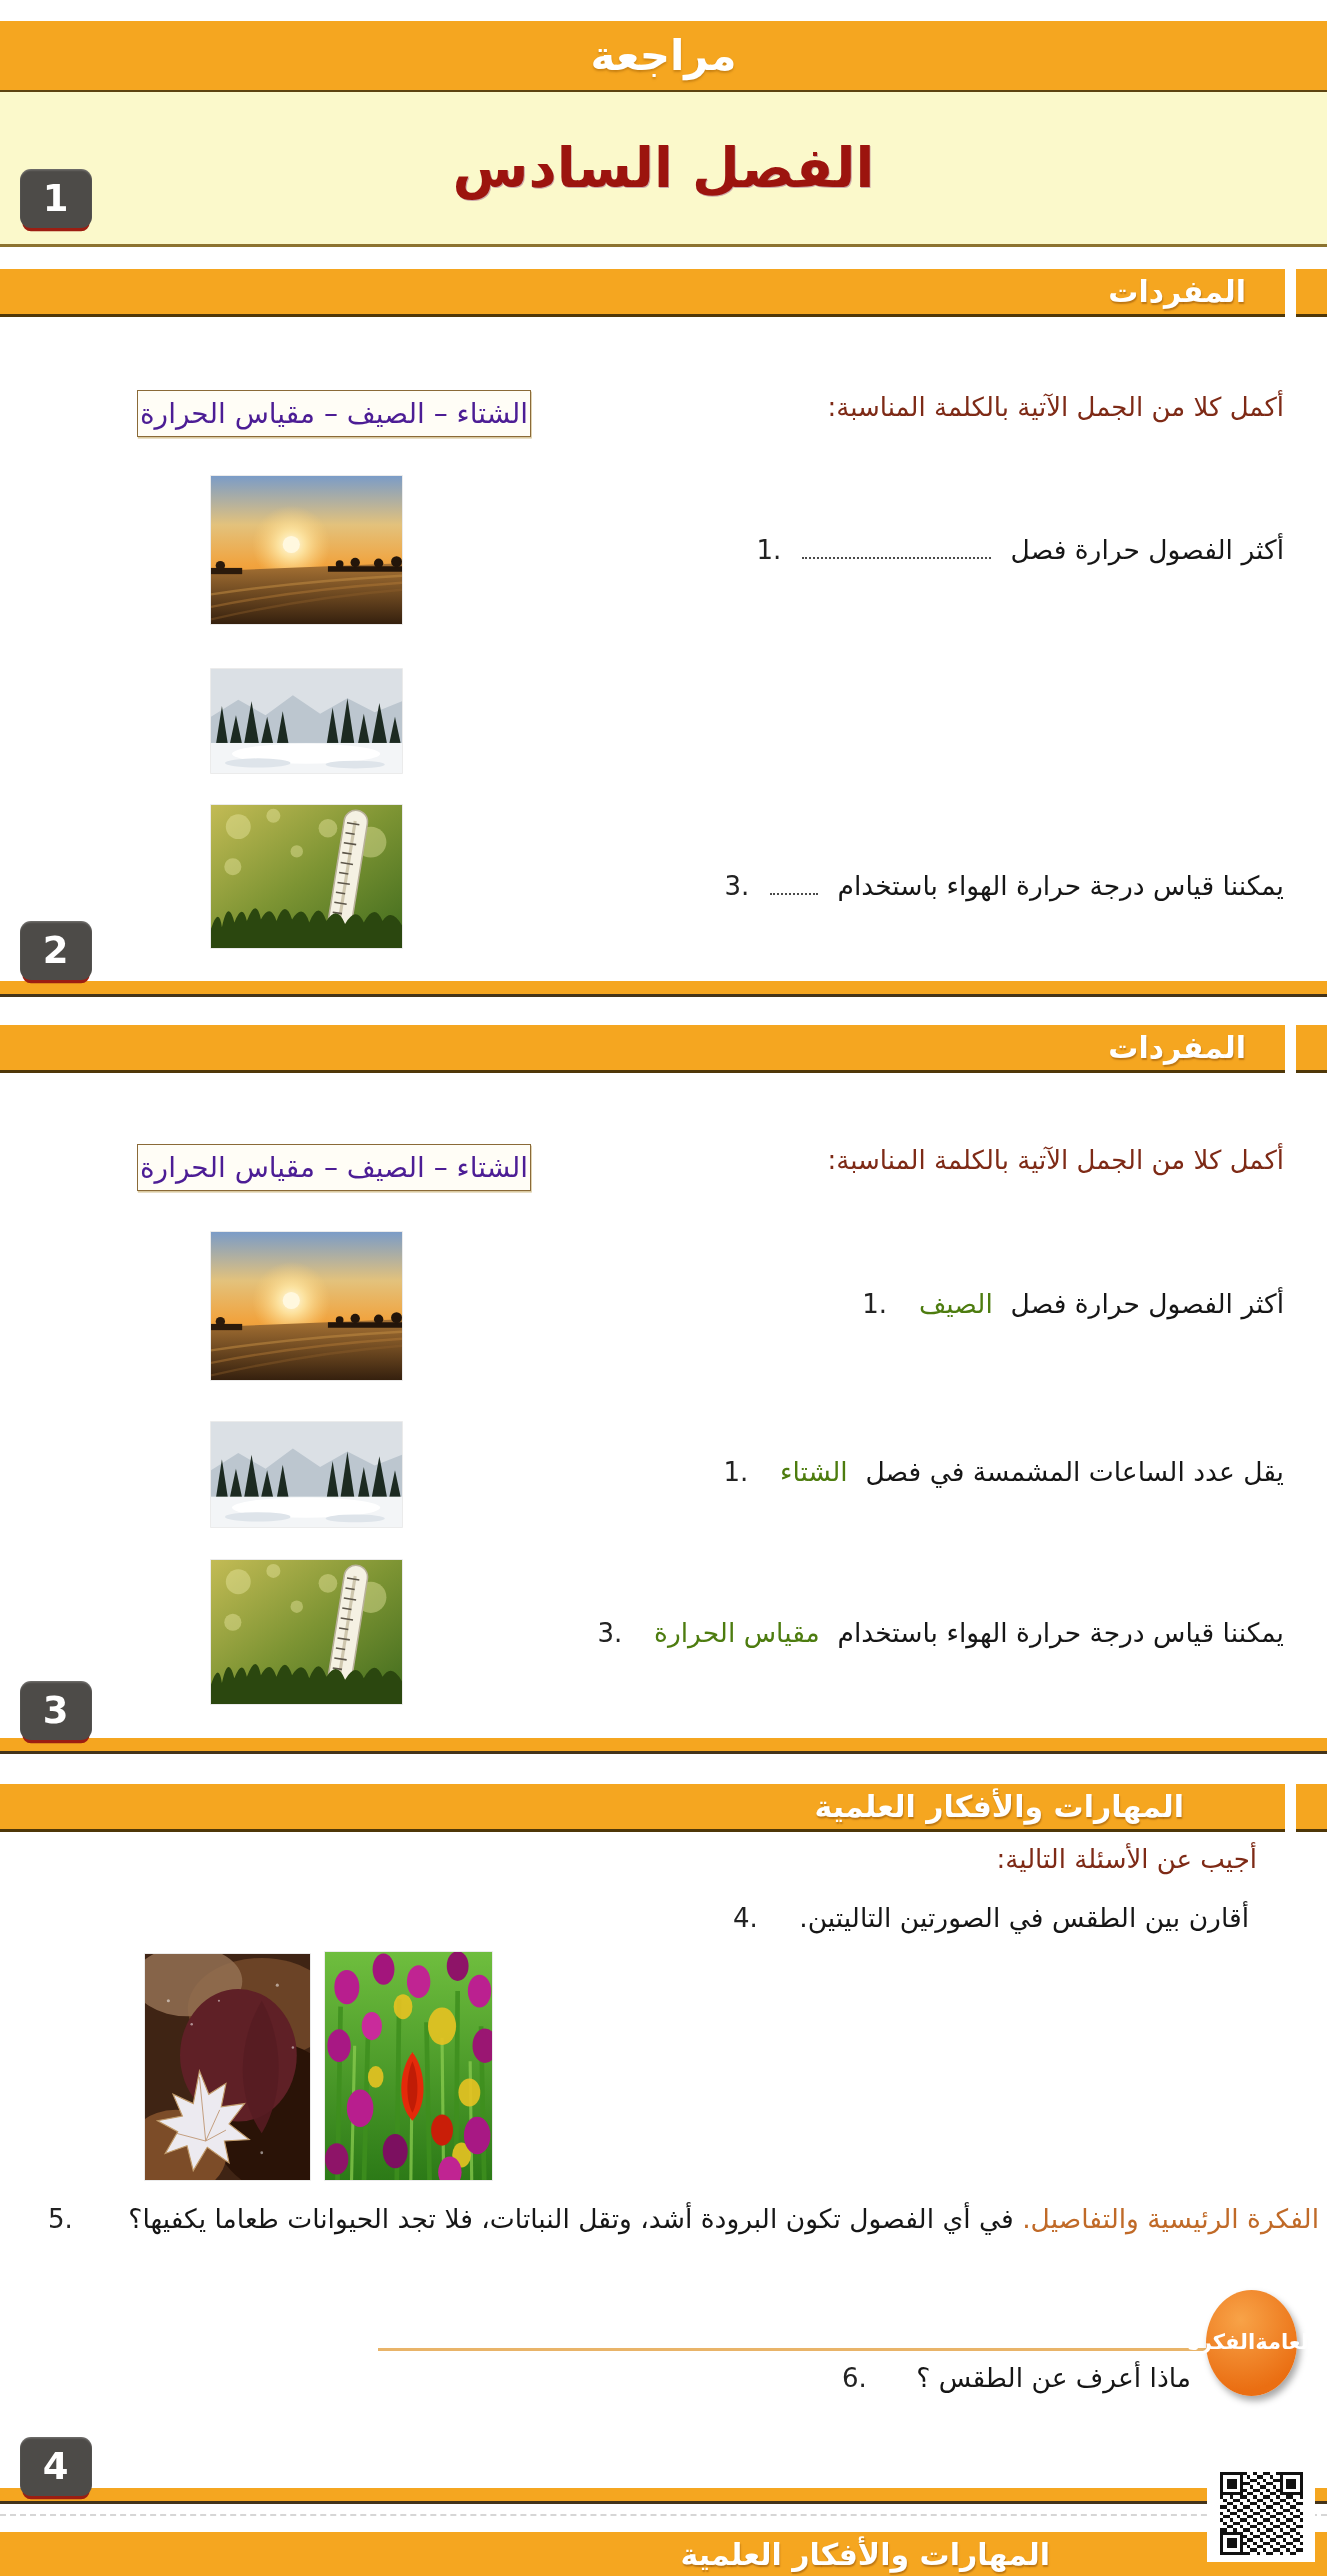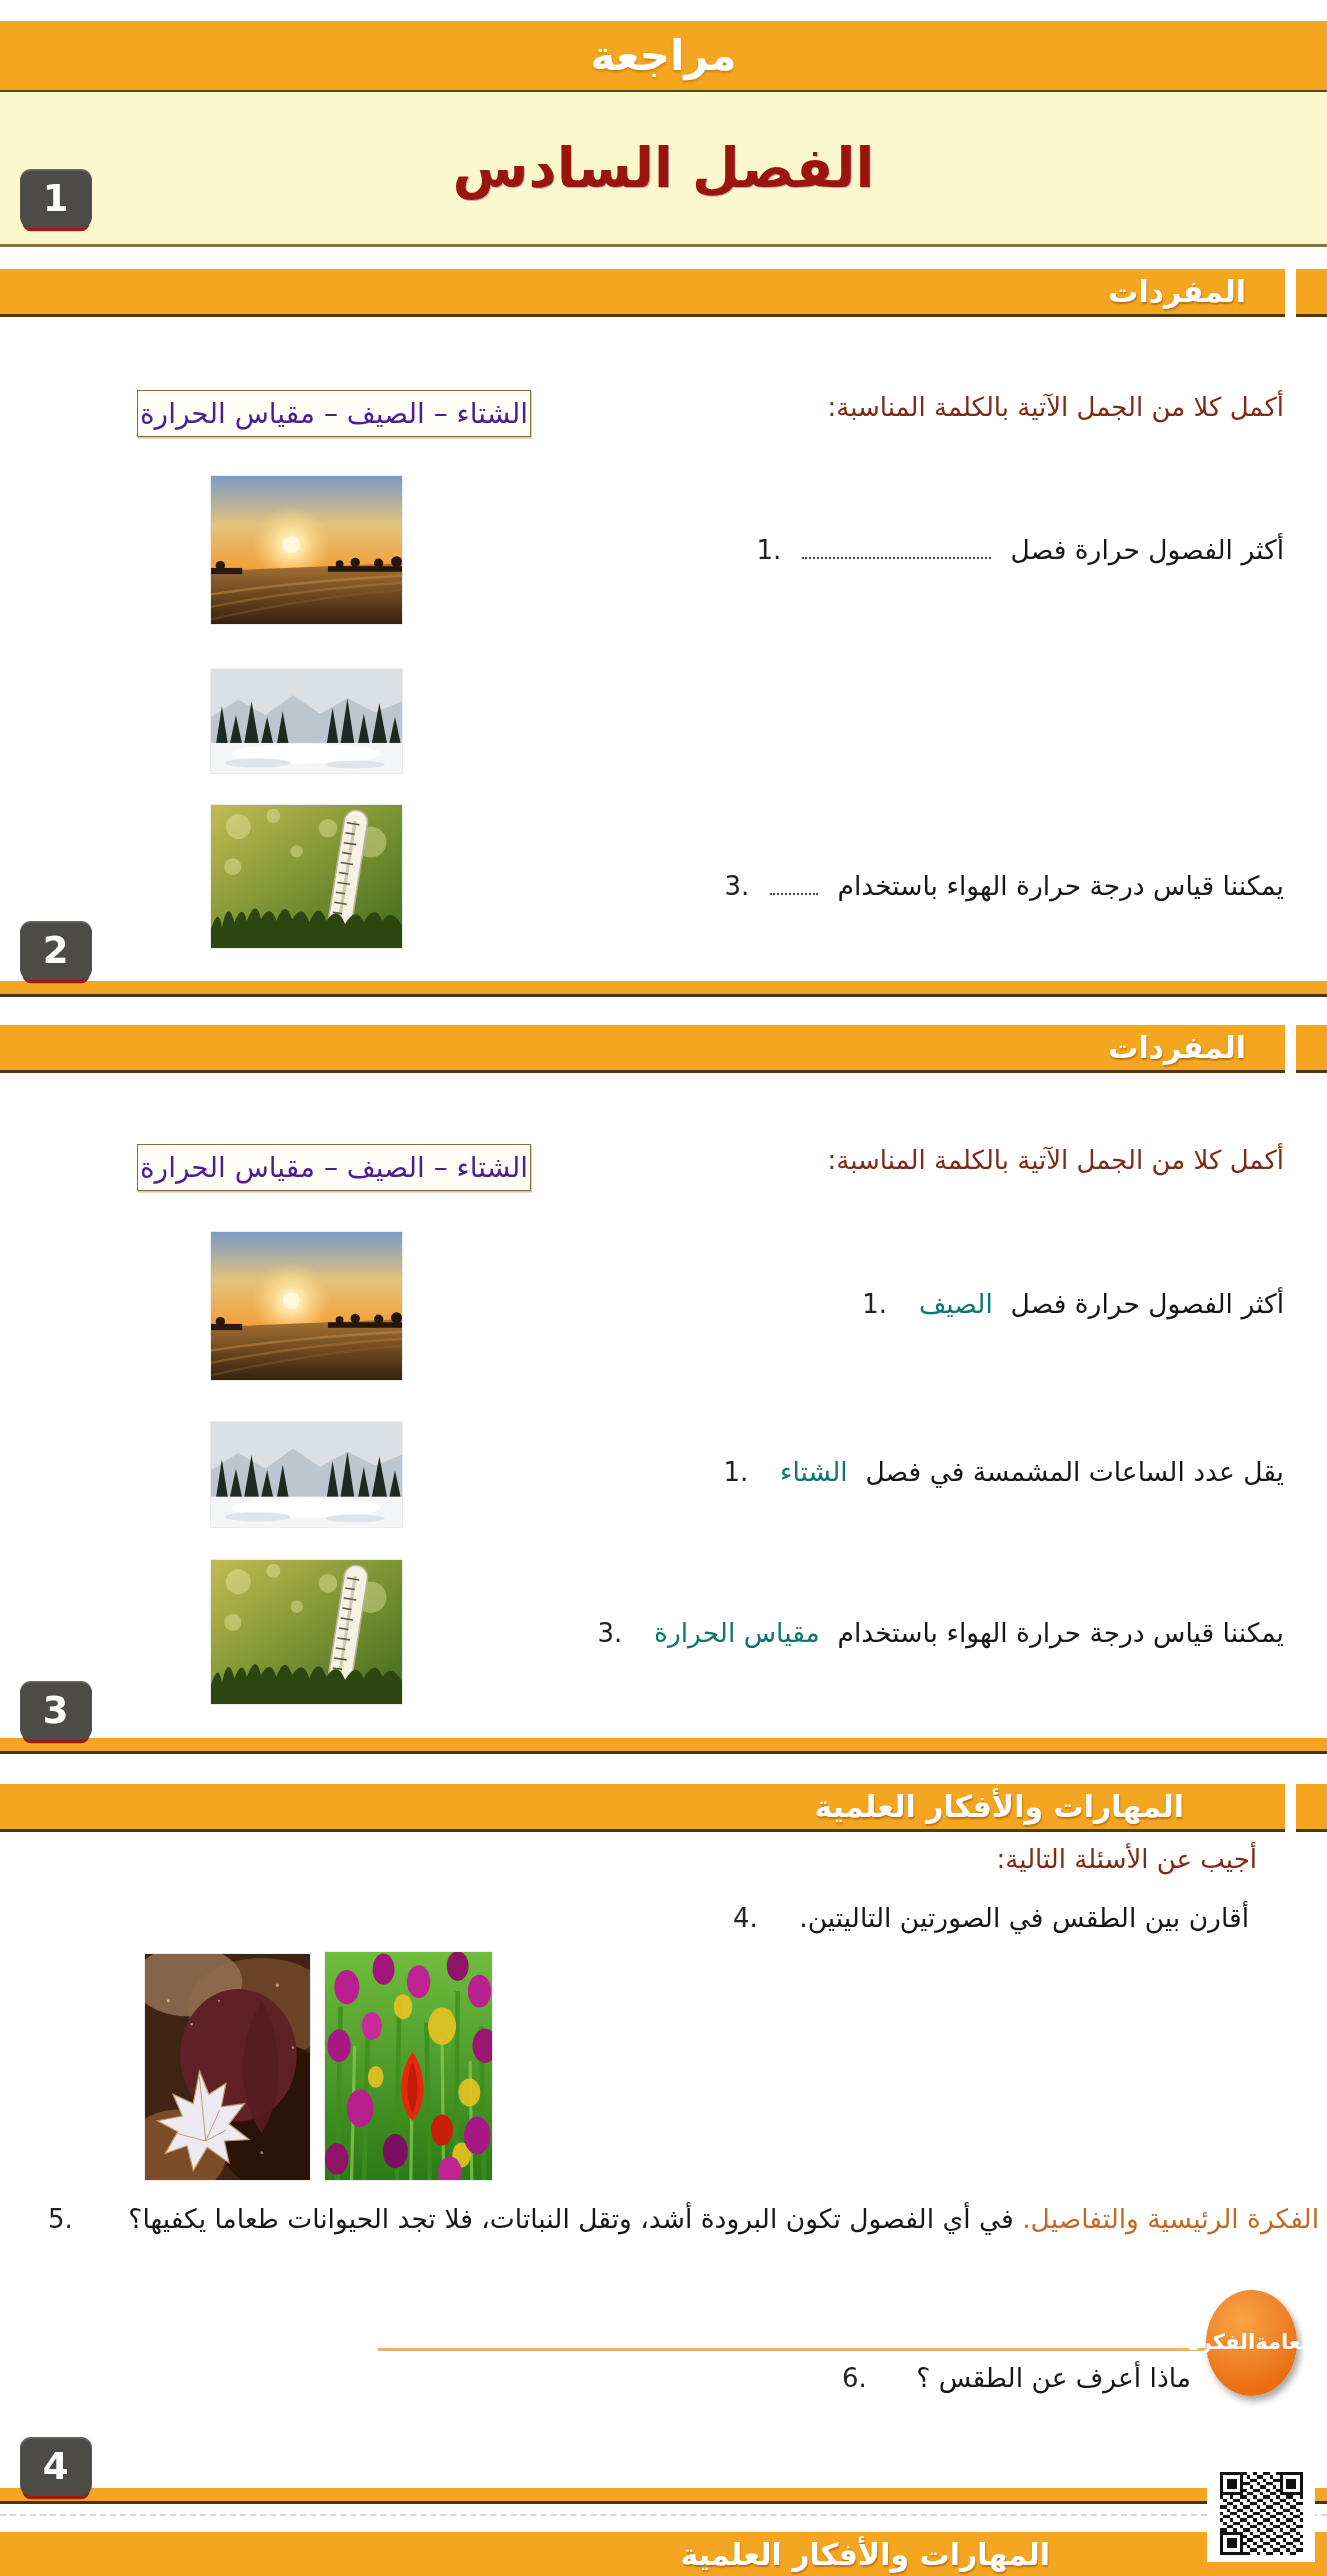--- a/index.html
+++ b/index.html
@@ -29,21 +29,21 @@
   .divider { left:0; width:1327px; height:15.6px; background:var(--orange); border-bottom:3.9px solid #44341A; }
 
   .instruction { direction:rtl; color:#7E2A16; font-size:26px; white-space:nowrap; }
   .word-box { direction:rtl; border:1.6px solid #8A6A38; background:#fffdf6; box-shadow:0.8px 1.6px 0 #d9c9a0;
     display:flex; align-items:center; justify-content:center; font-size:28px; color:#4c1d95; white-space:nowrap; }
 
   .q-row { direction:rtl; font-size:26.5px; color:#161616; white-space:nowrap; }
   .dots { display:inline-block; height:3.9px; border-bottom:2.3px dotted #4a4a4a; margin-left:12.5px; margin-right:11px; }
   .num { direction:ltr; unicode-bidi:isolate; font-size:26px; color:#222; }
   .num.gap { margin-right:23.4px; }
-  .answer { color:#0f766e; margin-right:9.4px; }
+  .answer { color:#4d7c0f; margin-right:9.4px; }
 
   .q5-row { display:flex; direction:rtl; justify-content:space-between; align-items:baseline;
     font-size:26.5px; color:#161616; white-space:nowrap; }
   .lead { color:#C06A28; }
 
   .photo { box-shadow:0 0 0 0.8px rgba(0,0,0,.10); background:#ddd; }
   .photo svg { display:block; width:100%; height:100%; }
 
   .main-idea-circle { border-radius:50%;
     background:radial-gradient(circle at 38% 28%, #F8A348, #EA6E12 75%);

